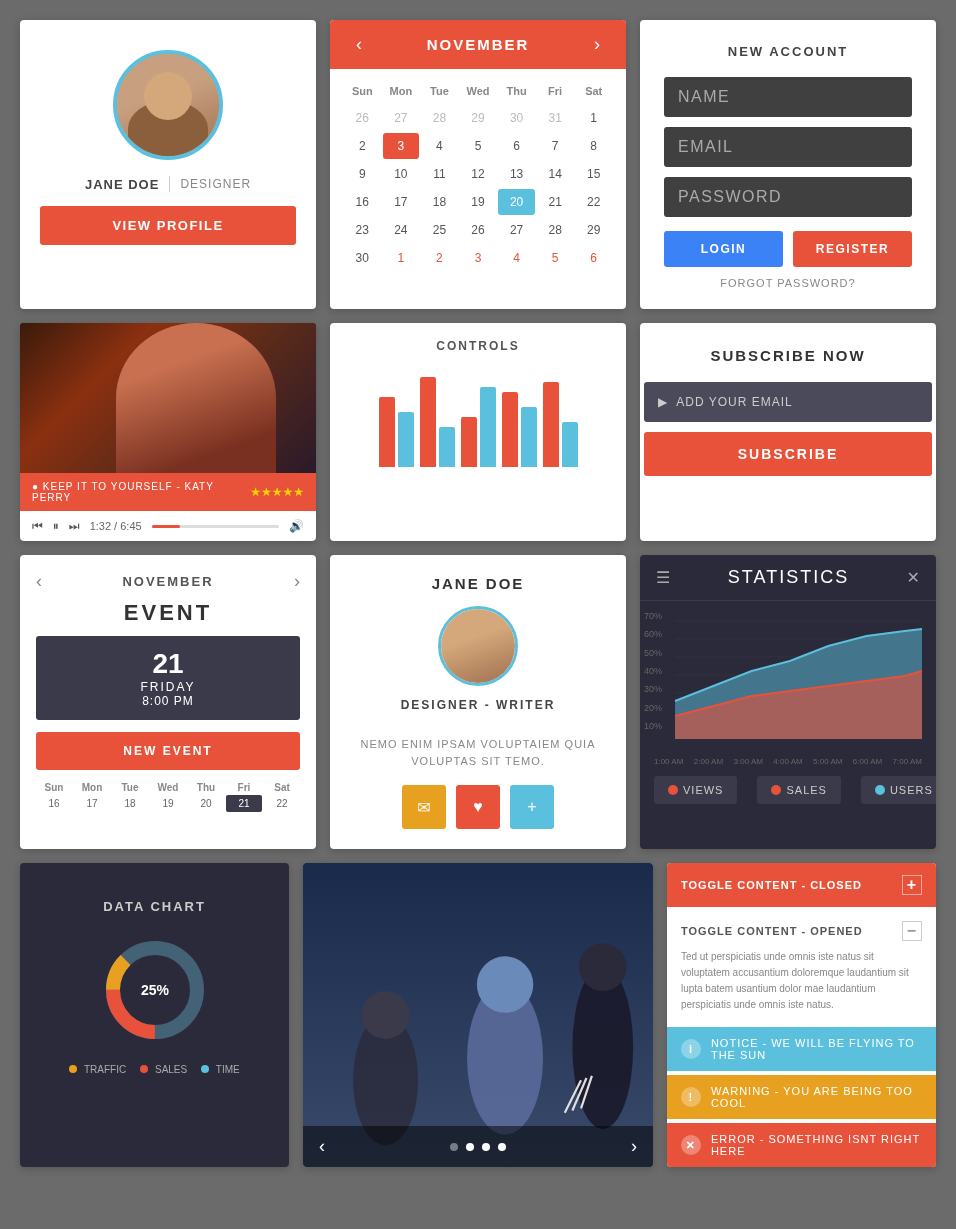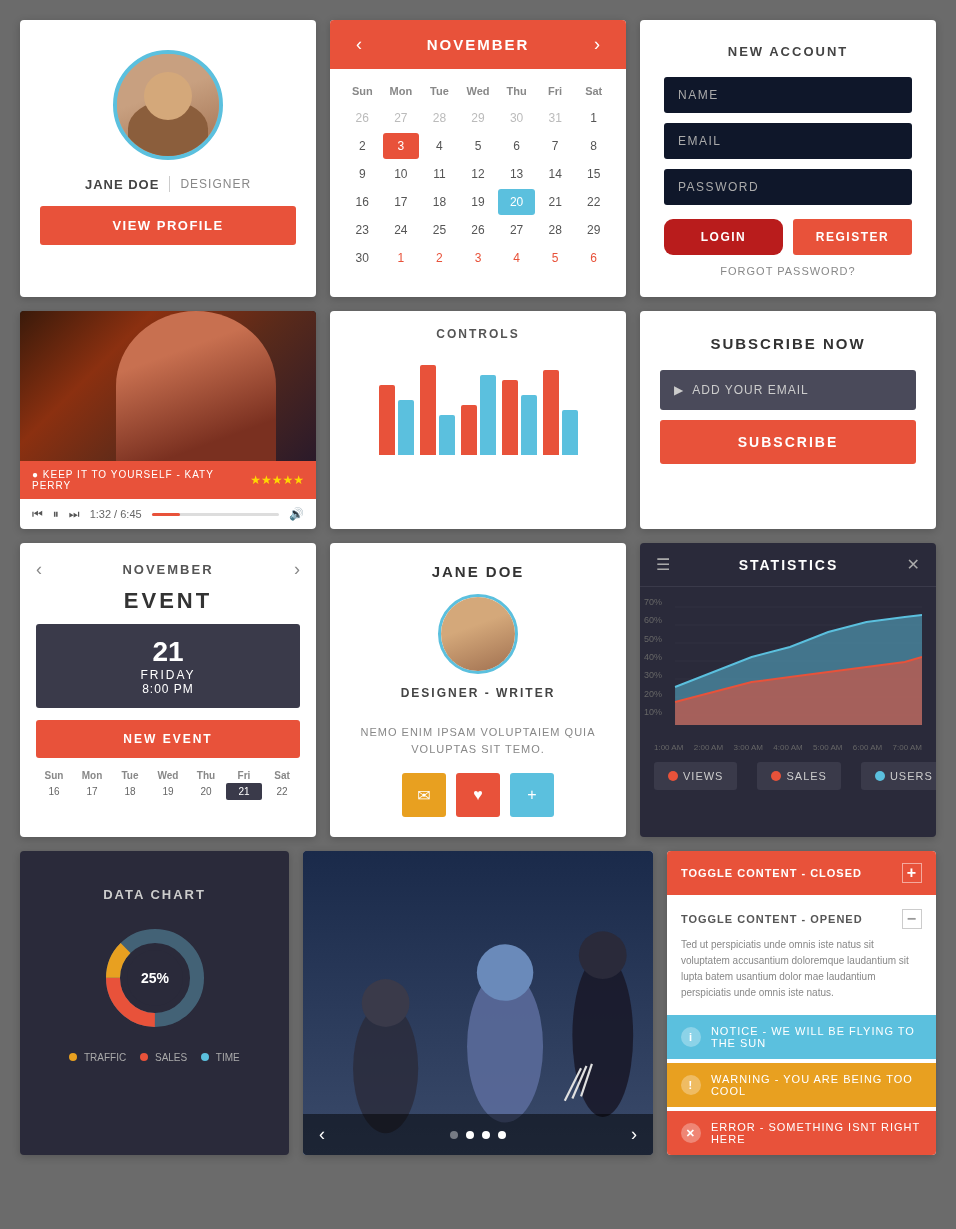--- a/index.html
+++ b/index.html
@@ -152,47 +152,47 @@
     .account-card { padding: 24px 24px 20px; }
     .account-title {
       text-align: center;
       font-size: 13px;
       font-weight: bold;
       letter-spacing: 2px;
       color: #444;
       margin-bottom: 18px;
     }
     .form-field {
-      background: #0f172a;
+      background: #404040;
       color: #aaa;
-      font-size: 12px;
+      font-size: 16px;
       letter-spacing: 1.5px;
       padding: 11px 14px;
       border: none;
       border-radius: 3px;
       width: 100%;
       margin-bottom: 10px;
       display: block;
     }
     .form-field::placeholder { color: #aaa; }
     .btn-row {
       display: grid;
       grid-template-columns: 1fr 1fr;
       gap: 10px;
       margin: 14px 0 10px;
     }
     .btn-dark {
-      background: #b91c1c;
+      background: #3b82f6;
       color: #fff;
       border: none;
       padding: 11px;
       font-size: 12px;
       font-weight: bold;
       letter-spacing: 1.5px;
-      border-radius: 9px;
+      border-radius: 3px;
       cursor: pointer;
     }
     .btn-red {
       background: #e8523a;
       color: #fff;
       border: none;
       padding: 11px;
       font-size: 12px;
       font-weight: bold;
       letter-spacing: 1.5px;
@@ -288,21 +288,21 @@
       align-items: flex-end;
       gap: 3px;
     }
     .bar {
       width: 16px;
       border-radius: 2px 2px 0 0;
     }
     .bar.red { background: #e8523a; }
     .bar.blue { background: #5bc0de; }
     
-    .subscribe-card { padding: 24px 20px; }
+    .subscribe-card { padding: 24px 4px; }
     .subscribe-title {
       text-align: center;
       font-size: 15px;
       font-weight: bold;
       letter-spacing: 2px;
       color: #333;
       margin-bottom: 18px;
     }
     .subscribe-input-btn {
       background: #4a4a5a;
@@ -478,23 +478,23 @@
       padding: 0;
     }
     .stats-header {
       display: flex;
       align-items: center;
       justify-content: space-between;
       padding: 12px 16px;
       border-bottom: 1px solid #3a3a4a;
     }
     .stats-title-text {
-      font-size: 14px;
-      letter-spacing: 2px;
-      font-weight: bold;
+      font-size: 18px;
+      letter-spacing: 2px;
+      font-weight: normal;
     }
     .stats-close { color: #aaa; cursor: pointer; font-size: 16px; }
     .stats-menu { color: #aaa; cursor: pointer; font-size: 16px; }
     .stats-chart-area {
       padding: 10px 14px;
       height: 160px;
       position: relative;
     }
     .chart-svg { width: 100%; height: 130px; }
     .stats-y-labels {

